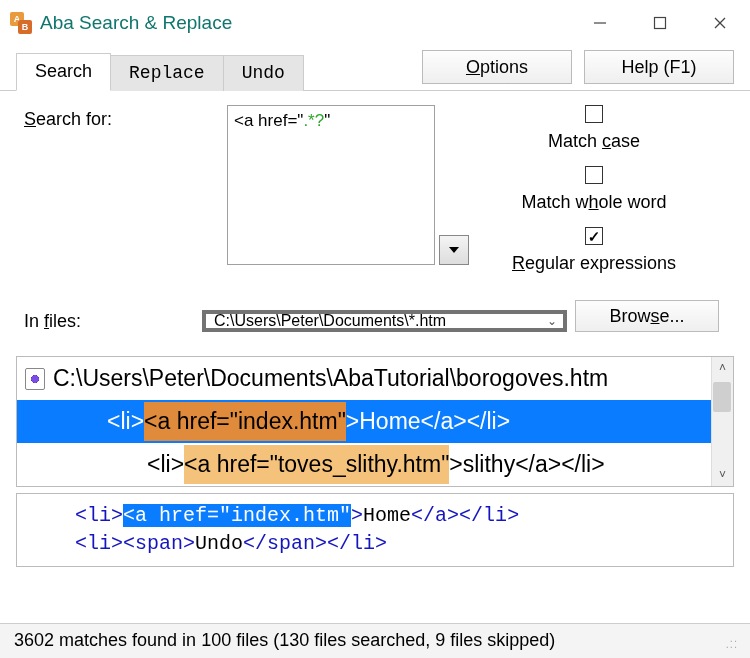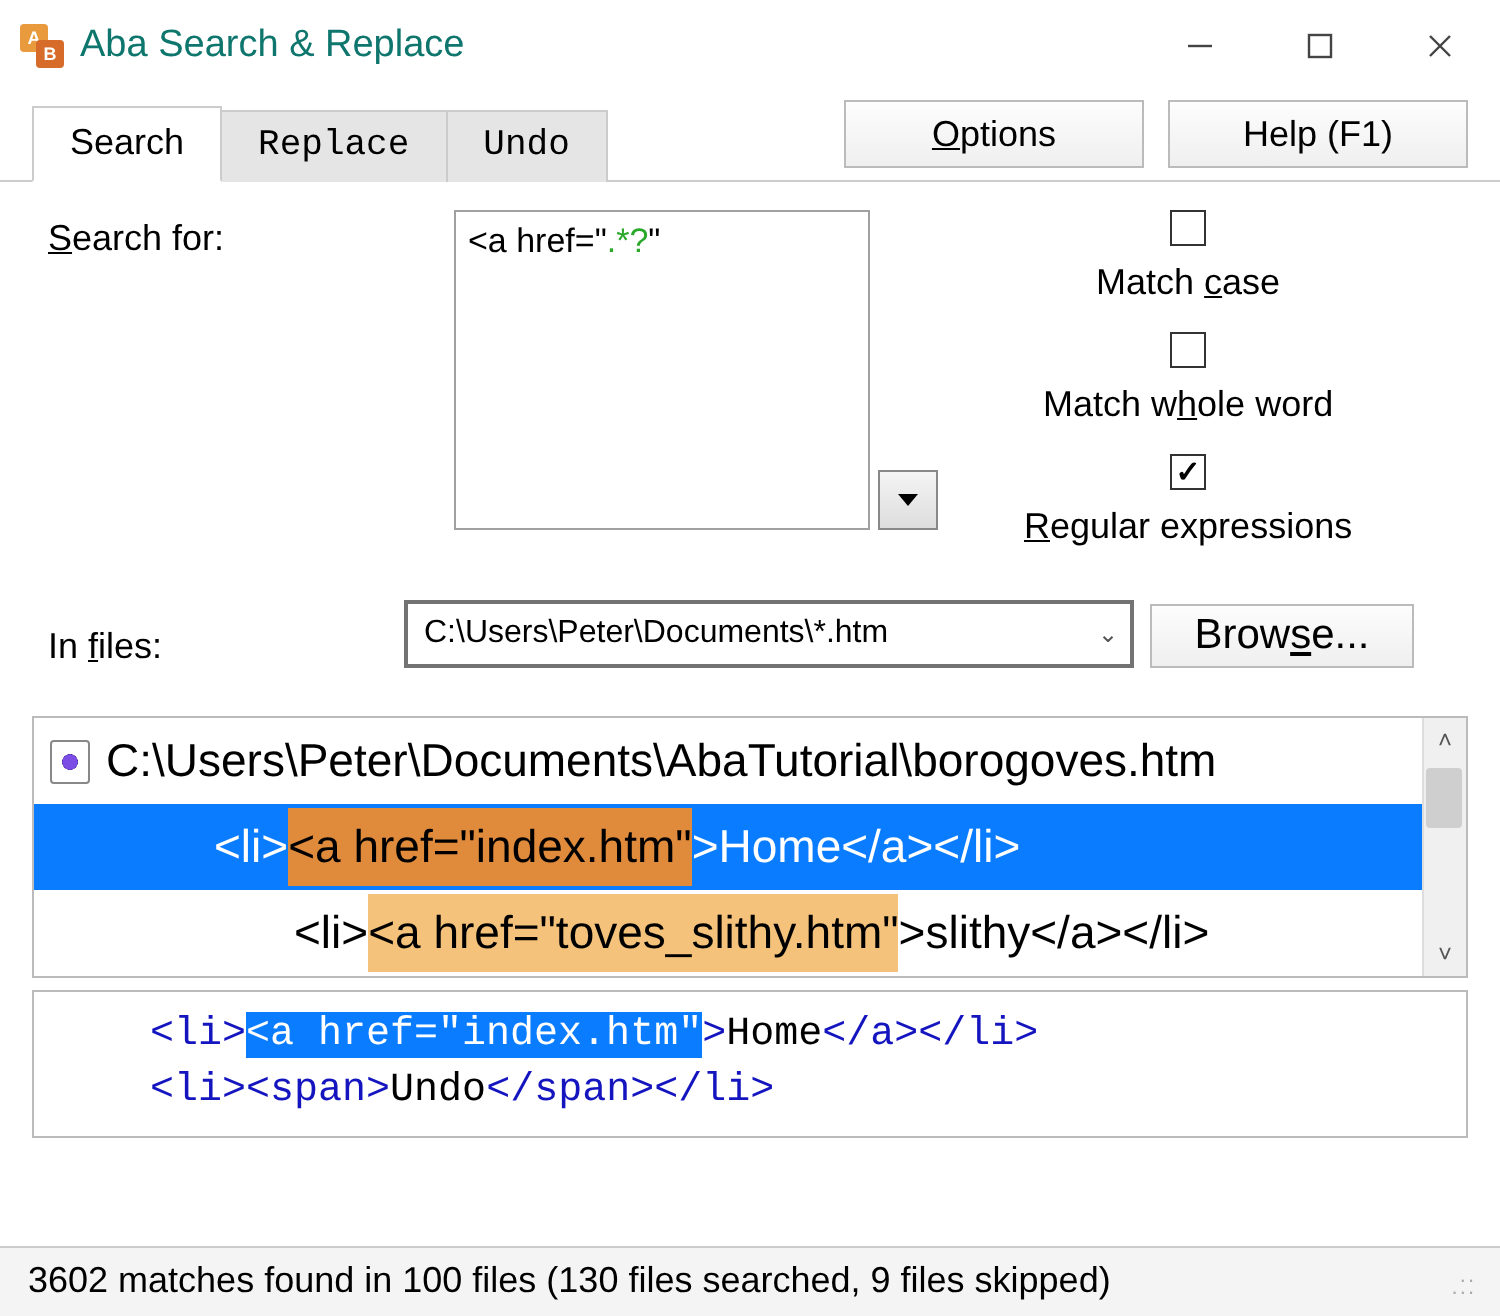--- a/index.html
+++ b/index.html
@@ -103,29 +103,29 @@
     margin-left:4px;
     cursor:pointer;
   }
   .check-col { margin-left:10px; display:flex;flex-direction:column; gap:14px; font-size:18px;}
   .chk { display:flex; align-items:center; gap:8px;flex-direction:column; }
   .chk-box { width:18px;height:18px;border:1.5px solid #333; display:flex;align-items:center;justify-content:center;}
   .chk-box.checked::after { content:"✓"; font-size:15px; line-height:1; font-weight:bold;}
 
   .row2 { display:flex; align-items:flex-end; gap:8px; margin-top:26px;}
   .files-input {
-    flex:0 0 365px; height:34px; border:2px solid #737373;
+    flex:0 0 365px; height:22px; border:4px solid #737373;
     padding:0 26px 0 8px; font-family: Verdana, sans-serif; font-size:16px;
     position:relative; display:flex;align-items:center;
     background:#fff;
   }
   .files-input .caret { position:absolute; right:6px; top:50%; transform:translateY(-50%); font-size:12px;color:#555;}
   .browse-btn {
-    width:132px;height:32px;border:1px solid #bbb;background:linear-gradient(#fdfdfd,#efefef);
-    display:flex;align-items:center;justify-content:center;font-size:21px;cursor:pointer;
+    width:144px;height:32px;border:1px solid #bbb;background:linear-gradient(#fdfdfd,#efefef);
+    display:flex;align-items:center;justify-content:center;font-size:18px;cursor:pointer;
   }
 
   
   .results {
     border-top:1px solid #ccc;
     margin: 14px 16px 0 16px;
     border:1px solid #bbb;
     position:relative;
   }
   .results-list {

